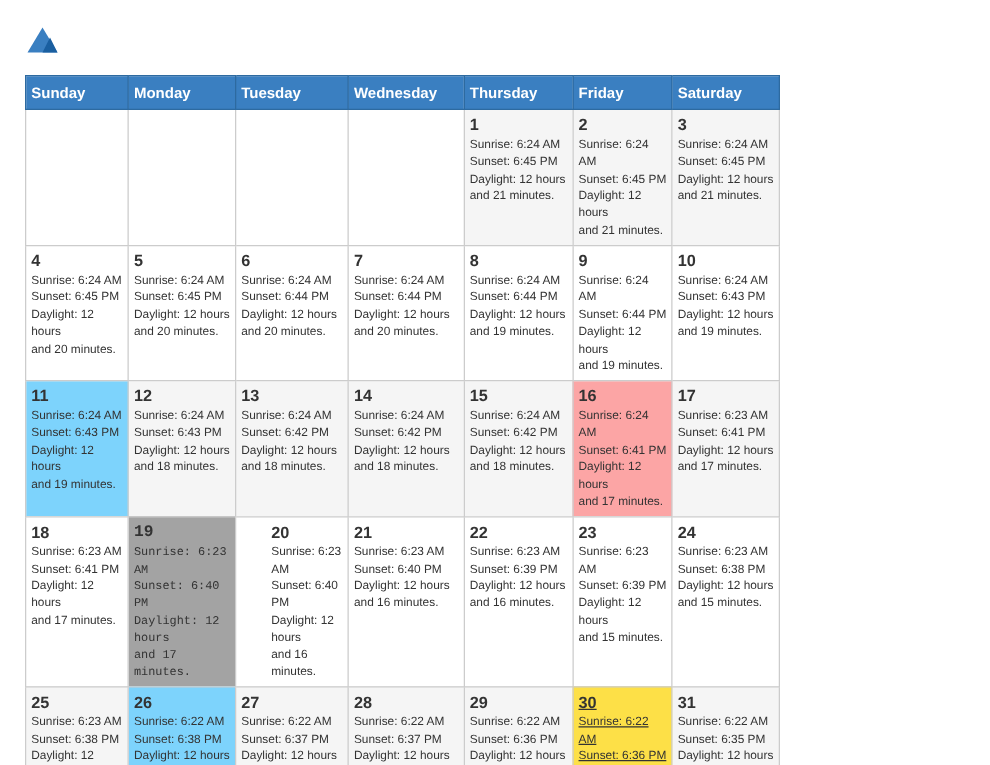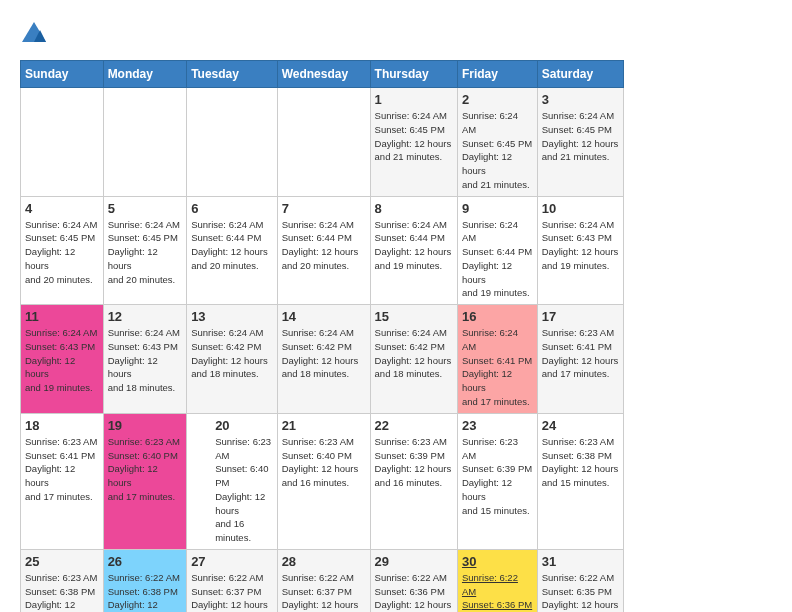--- a/index.html
+++ b/index.html
@@ -190,21 +190,21 @@
           </td>
           <td style="background: rgb(255, 255, 255);">
             <div class="day-num">10</div>
             <div class="day-info" style="white-space: pre-line;">Sunrise: 6:24 AM
 Sunset: 6:43 PM
 Daylight: 12 hours
 and 19 minutes.</div>
           </td>
         </tr>
         <tr>
-          <td style="background: #ec4899;">
+          <td style="background: #7dd3fc;">
             <div class="day-num">11</div>
             <div class="day-info" style="white-space: pre-line;">Sunrise: 6:24 AM
 Sunset: 6:43 PM
 Daylight: 12 hours
 and 19 minutes.</div>
           </td>
           <td style="background: rgb(245, 245, 245);">
             <div class="day-num">12</div>
             <div class="day-info" style="white-space: pre-line;">Sunrise: 6:24 AM
 Sunset: 6:43 PM
@@ -248,21 +248,21 @@
           </td>
         </tr>
         <tr>
           <td style="background: rgb(255, 255, 255);">
             <div class="day-num">18</div>
             <div class="day-info" style="white-space: pre-line;">Sunrise: 6:23 AM
 Sunset: 6:41 PM
 Daylight: 12 hours
 and 17 minutes.</div>
           </td>
-          <td style="background: #ec4899;">
+          <td style="background: #a3a3a3; font-family: Liberation Mono, monospace;">
             <div class="day-num">19</div>
             <div class="day-info" style="white-space: pre-line;">Sunrise: 6:23 AM
 Sunset: 6:40 PM
 Daylight: 12 hours
 and 17 minutes.</div>
           </td>
           <td style="background: rgb(255, 255, 255); padding-left: 28px;">
             <div class="day-num">20</div>
             <div class="day-info" style="white-space: pre-line;">Sunrise: 6:23 AM
 Sunset: 6:40 PM

